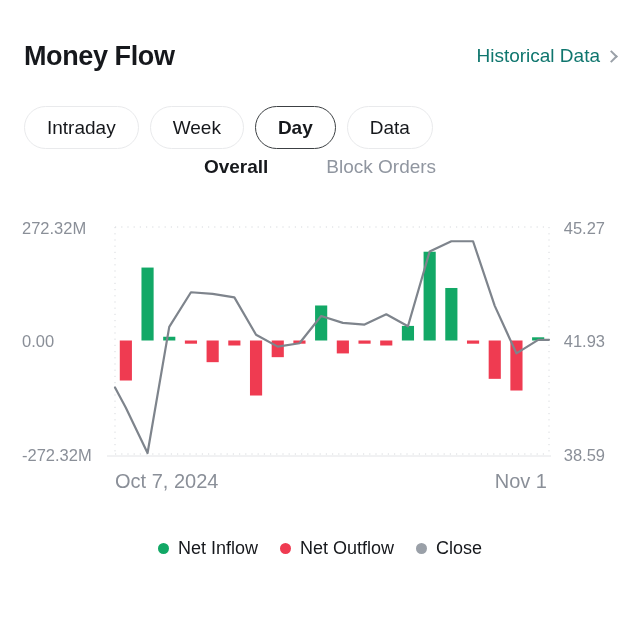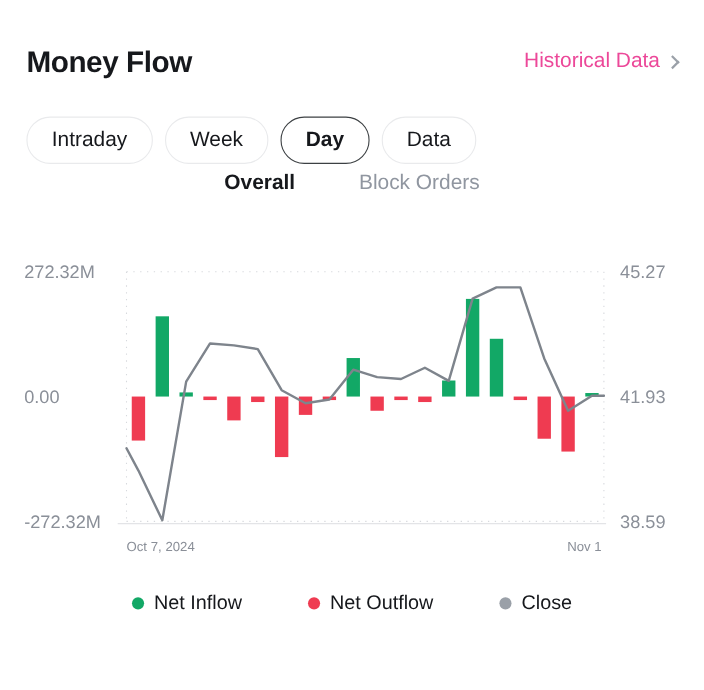--- a/index.html
+++ b/index.html
@@ -27,21 +27,21 @@
   .title {
     font-size: 27px;
     font-weight: 700;
     letter-spacing: -0.4px;
     color: #16181c;
   }
   .hist-link {
     margin-left: auto;
     display: flex; align-items: center; gap: 7px;
     font-size: 19px;
-    color: #ec4899;
+    color: #0f766e;
     cursor: pointer;
   }
   .chev {
     display: inline-block;
     width: 9px; height: 9px;
     border-right: 2px solid #9aa0a8;
     border-top: 2px solid #9aa0a8;
     transform: rotate(45deg);
     position: relative; top: 0px;
   }
@@ -82,59 +82,59 @@
     cursor: pointer;
   }
   .subtab.active {
     color: #16181c;
     font-weight: 700;
   }
 
   
   .chart-wrap {
     position: absolute;
-    left: 0; top: 232px;
+    left: 0; top: 212px;
     width: 627px; height: 290px;
   }
   .axis-label {
     position: absolute;
     font-size: 16.5px;
     color: #8a8f98;
     white-space: nowrap;
   }
   .ax-l { left: 22px; text-align: left; }
   .ax-r { right: 22px; text-align: right; }
   .lbl-top { top: 7px; }
   .lbl-mid { top: 120px; }
   .lbl-bot { top: 234px; }
 
   .xlabel {
     position: absolute;
     top: 258px;
-    font-size: 12px;
+    font-size: 20px;
     color: #8a8f98;
     white-space: nowrap;
   }
   .x-left  { left: 115px; }
   .x-right { right: 80px; }
 
   svg.plot {
     position: absolute;
     left: 0; top: 0;
     width: 640px; height: 290px;
     display: block;
   }
 
   
   .legend {
     position: absolute;
     left: 0; top: 538px;
     width: 640px;
     display: flex; justify-content: center; align-items: center;
-    gap: 60px;
+    gap: 22px;
   }
   .leg-item {
     display: flex; align-items: center; gap: 9px;
     font-size: 18px;
     color: #16181c;
     cursor: pointer;
   }
   .dot { width: 11px; height: 11px; border-radius: 50%; display: inline-block; }
 </style>
 </head>

